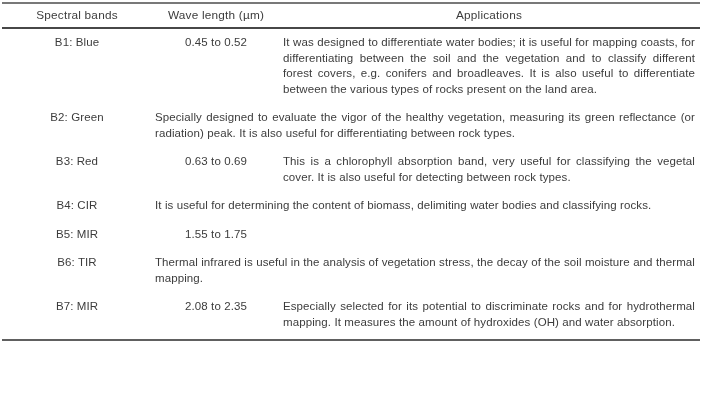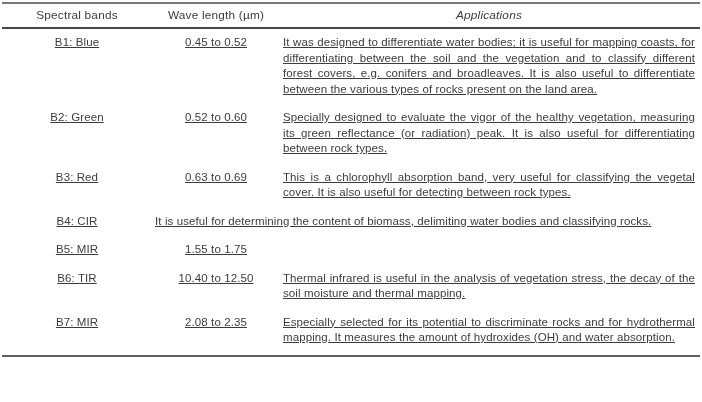--- a/index.html
+++ b/index.html
@@ -31,40 +31,39 @@
   .body-rows {
     padding: 6px 0 9px 0;
   }
   .row {
     display: flex;
     align-items: flex-start;
     margin-bottom: 13px;
     font-size: 11.5px;
     line-height: 15.5px;
     letter-spacing: 0.1px;
-    text-decoration: underline;
   }
   .row:last-child { margin-bottom: 0; }
   .col-band {
     width: 150px;
     text-align: center;
     flex: 0 0 auto;
   }
   .col-wave {
     width: 128px;
     text-align: center;
     flex: 0 0 auto;
   }
   .col-app {
     flex: 1 1 auto;
     text-align: justify;
     padding-right: 5px;
     padding-left: 3px;
   }
-  .header-row .col-app { text-align: center; font-style: italic; }
+  .header-row .col-app { text-align: center; }
 </style>
 </head>
 <body>
 
 <div class="page">
   <div class="table">
 
     <div class="header-row">
       <div class="col-band">Spectral bands</div>
       <div class="col-wave">Wave length (µm)</div>
@@ -74,21 +73,20 @@
     <div class="body-rows">
 
       <div class="row">
         <div class="col-band">B1: Blue</div>
         <div class="col-wave">0.45 to 0.52</div>
         <div class="col-app">It was designed to differentiate water bodies; it is useful for mapping coasts, for differentiating between the soil and the vegetation and to classify different forest covers, e.g. conifers and broadleaves. It is also useful to differentiate between the various types of rocks present on the land area.</div>
       </div>
 
       <div class="row">
         <div class="col-band">B2: Green</div>
-        <div class="col-wave">0.52 to 0.60</div>
         <div class="col-app">Specially designed to evaluate the vigor of the healthy vegetation, measuring its green reflectance (or radiation) peak. It is also useful for differentiating between rock types.</div>
       </div>
 
       <div class="row">
         <div class="col-band">B3: Red</div>
         <div class="col-wave">0.63 to 0.69</div>
         <div class="col-app">This is a chlorophyll absorption band, very useful for classifying the vegetal cover. It is also useful for detecting between rock types.</div>
       </div>
 
       <div class="row">
@@ -96,21 +94,20 @@
         <div class="col-app">It is useful for determining the content of biomass, delimiting water bodies and classifying rocks.</div>
       </div>
 
       <div class="row">
         <div class="col-band">B5: MIR</div>
         <div class="col-wave">1.55 to 1.75</div>
       </div>
 
       <div class="row">
         <div class="col-band">B6: TIR</div>
-        <div class="col-wave">10.40 to 12.50</div>
         <div class="col-app">Thermal infrared is useful in the analysis of vegetation stress, the decay of the soil moisture and thermal mapping.</div>
       </div>
 
       <div class="row">
         <div class="col-band">B7: MIR</div>
         <div class="col-wave">2.08 to 2.35</div>
         <div class="col-app">Especially selected for its potential to discriminate rocks and for hydrothermal mapping. It measures the amount of hydroxides (OH) and water absorption.</div>
       </div>
 
     </div>

